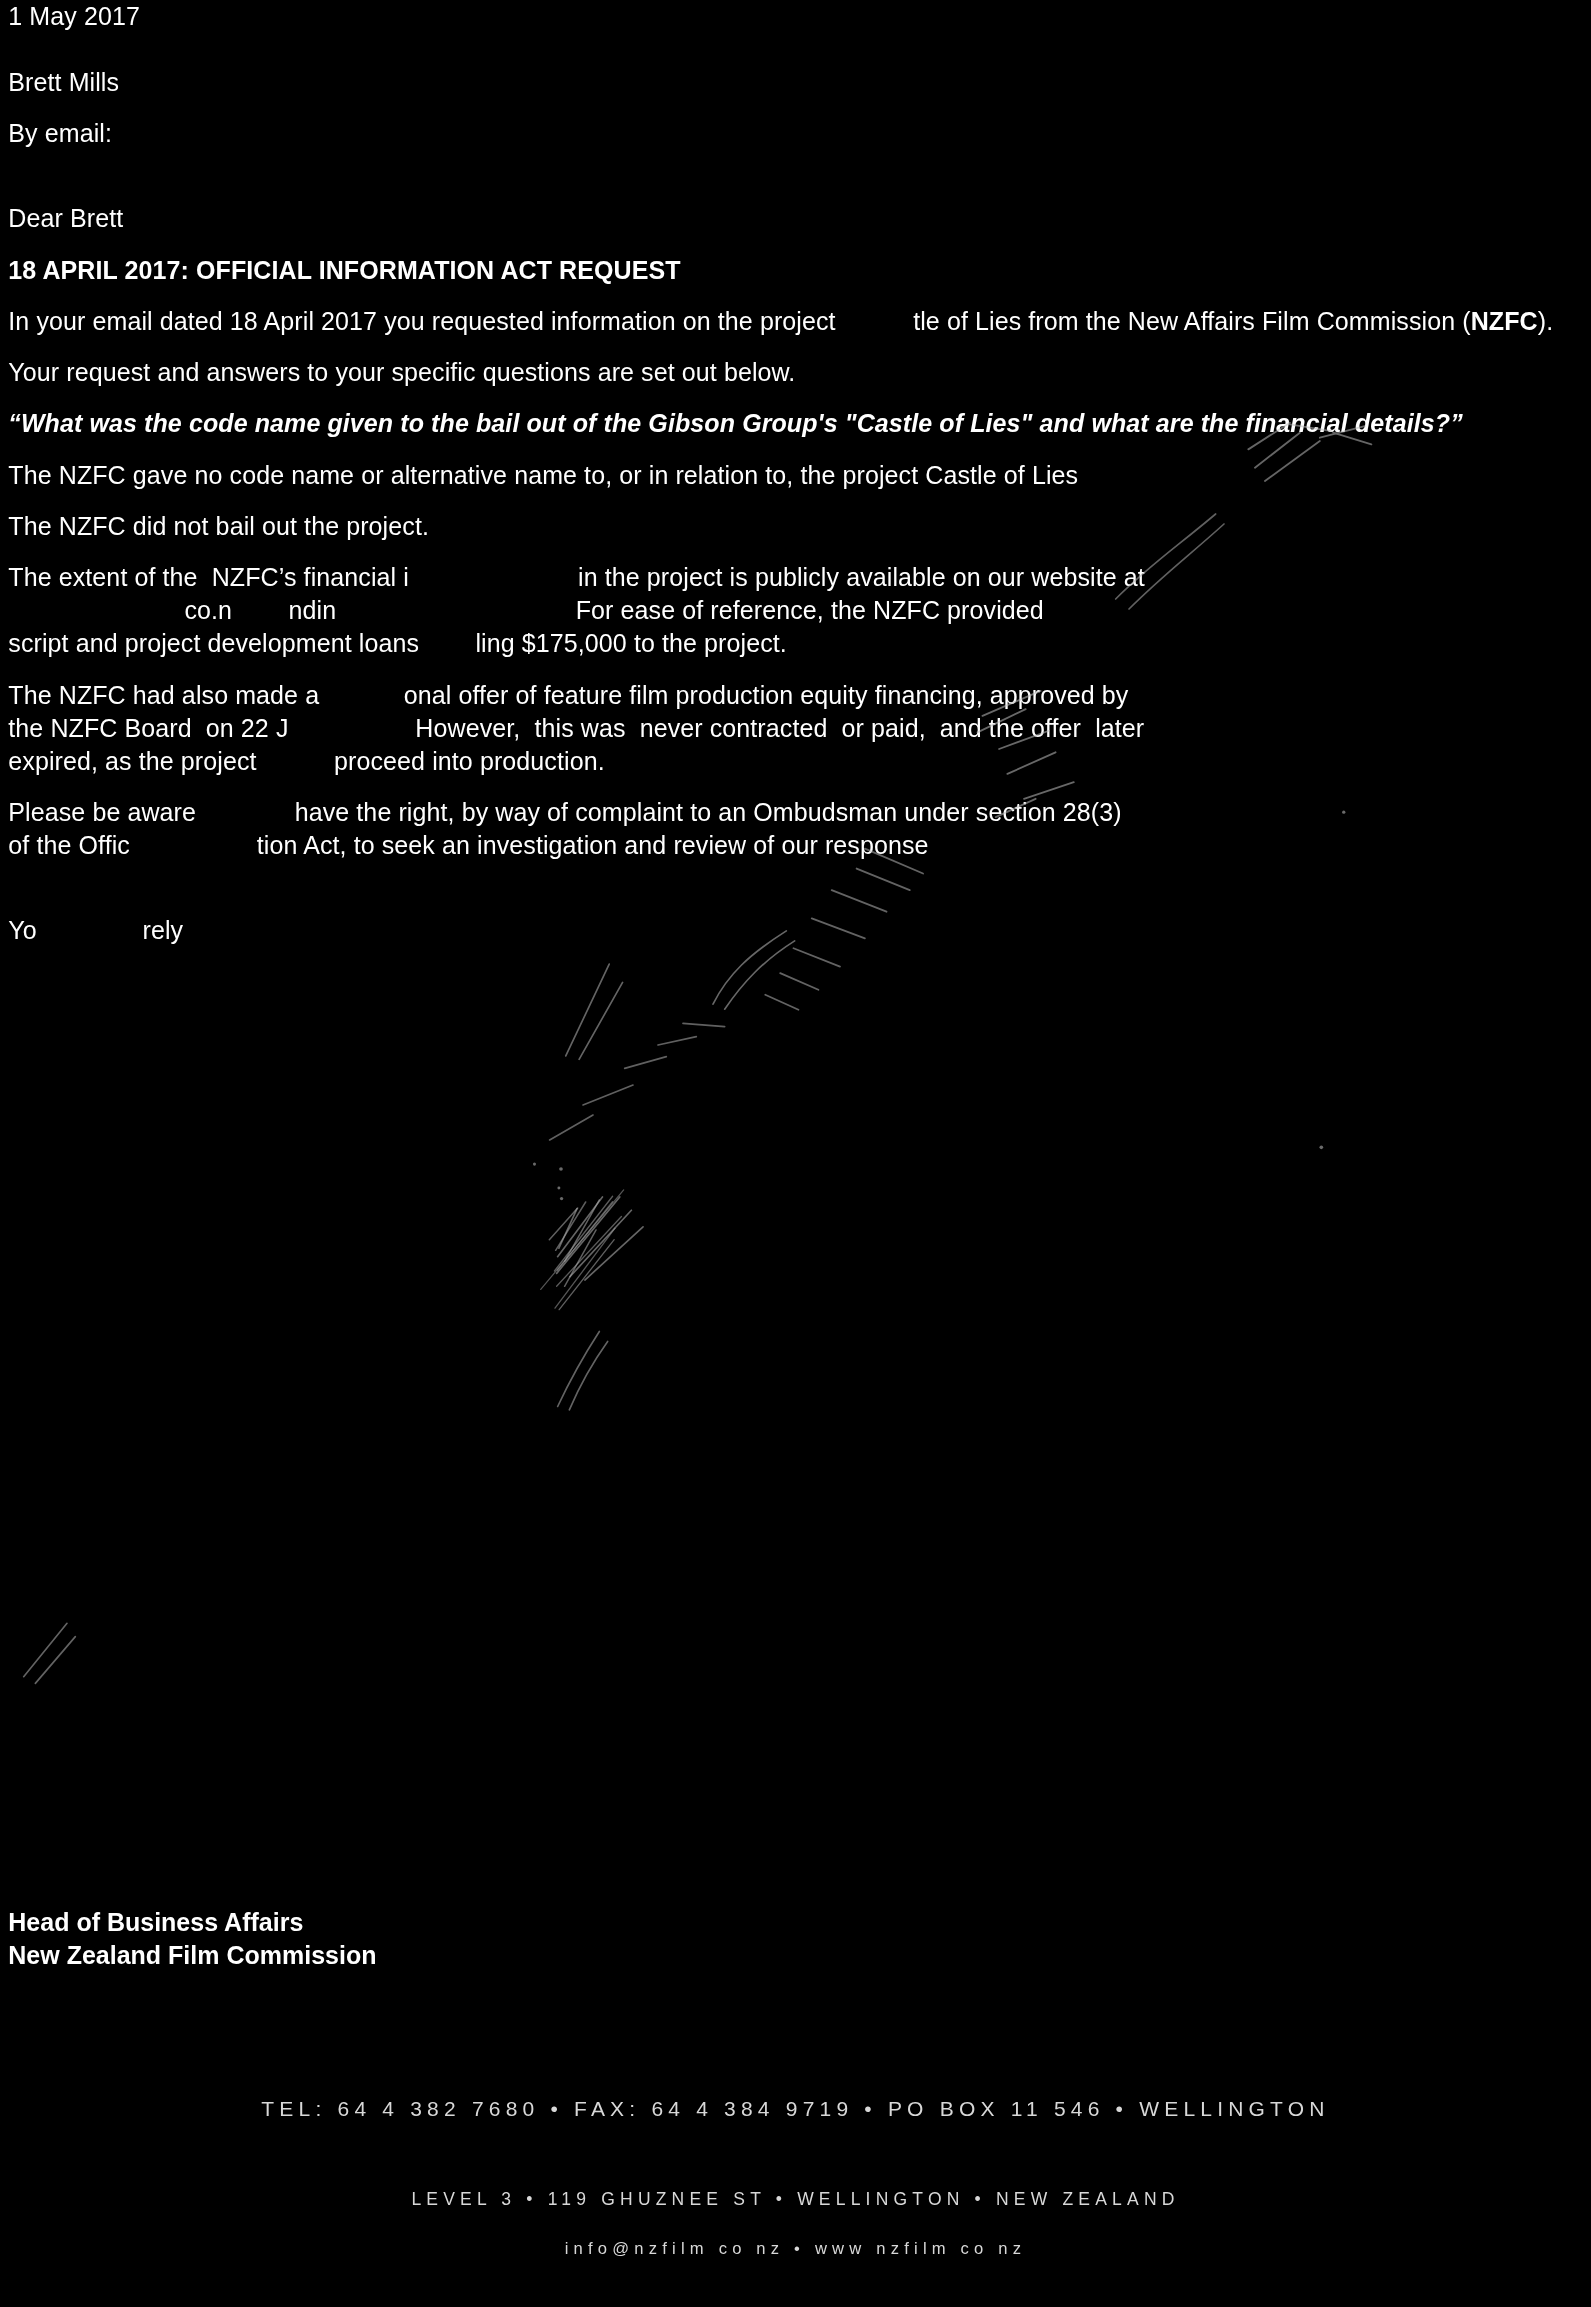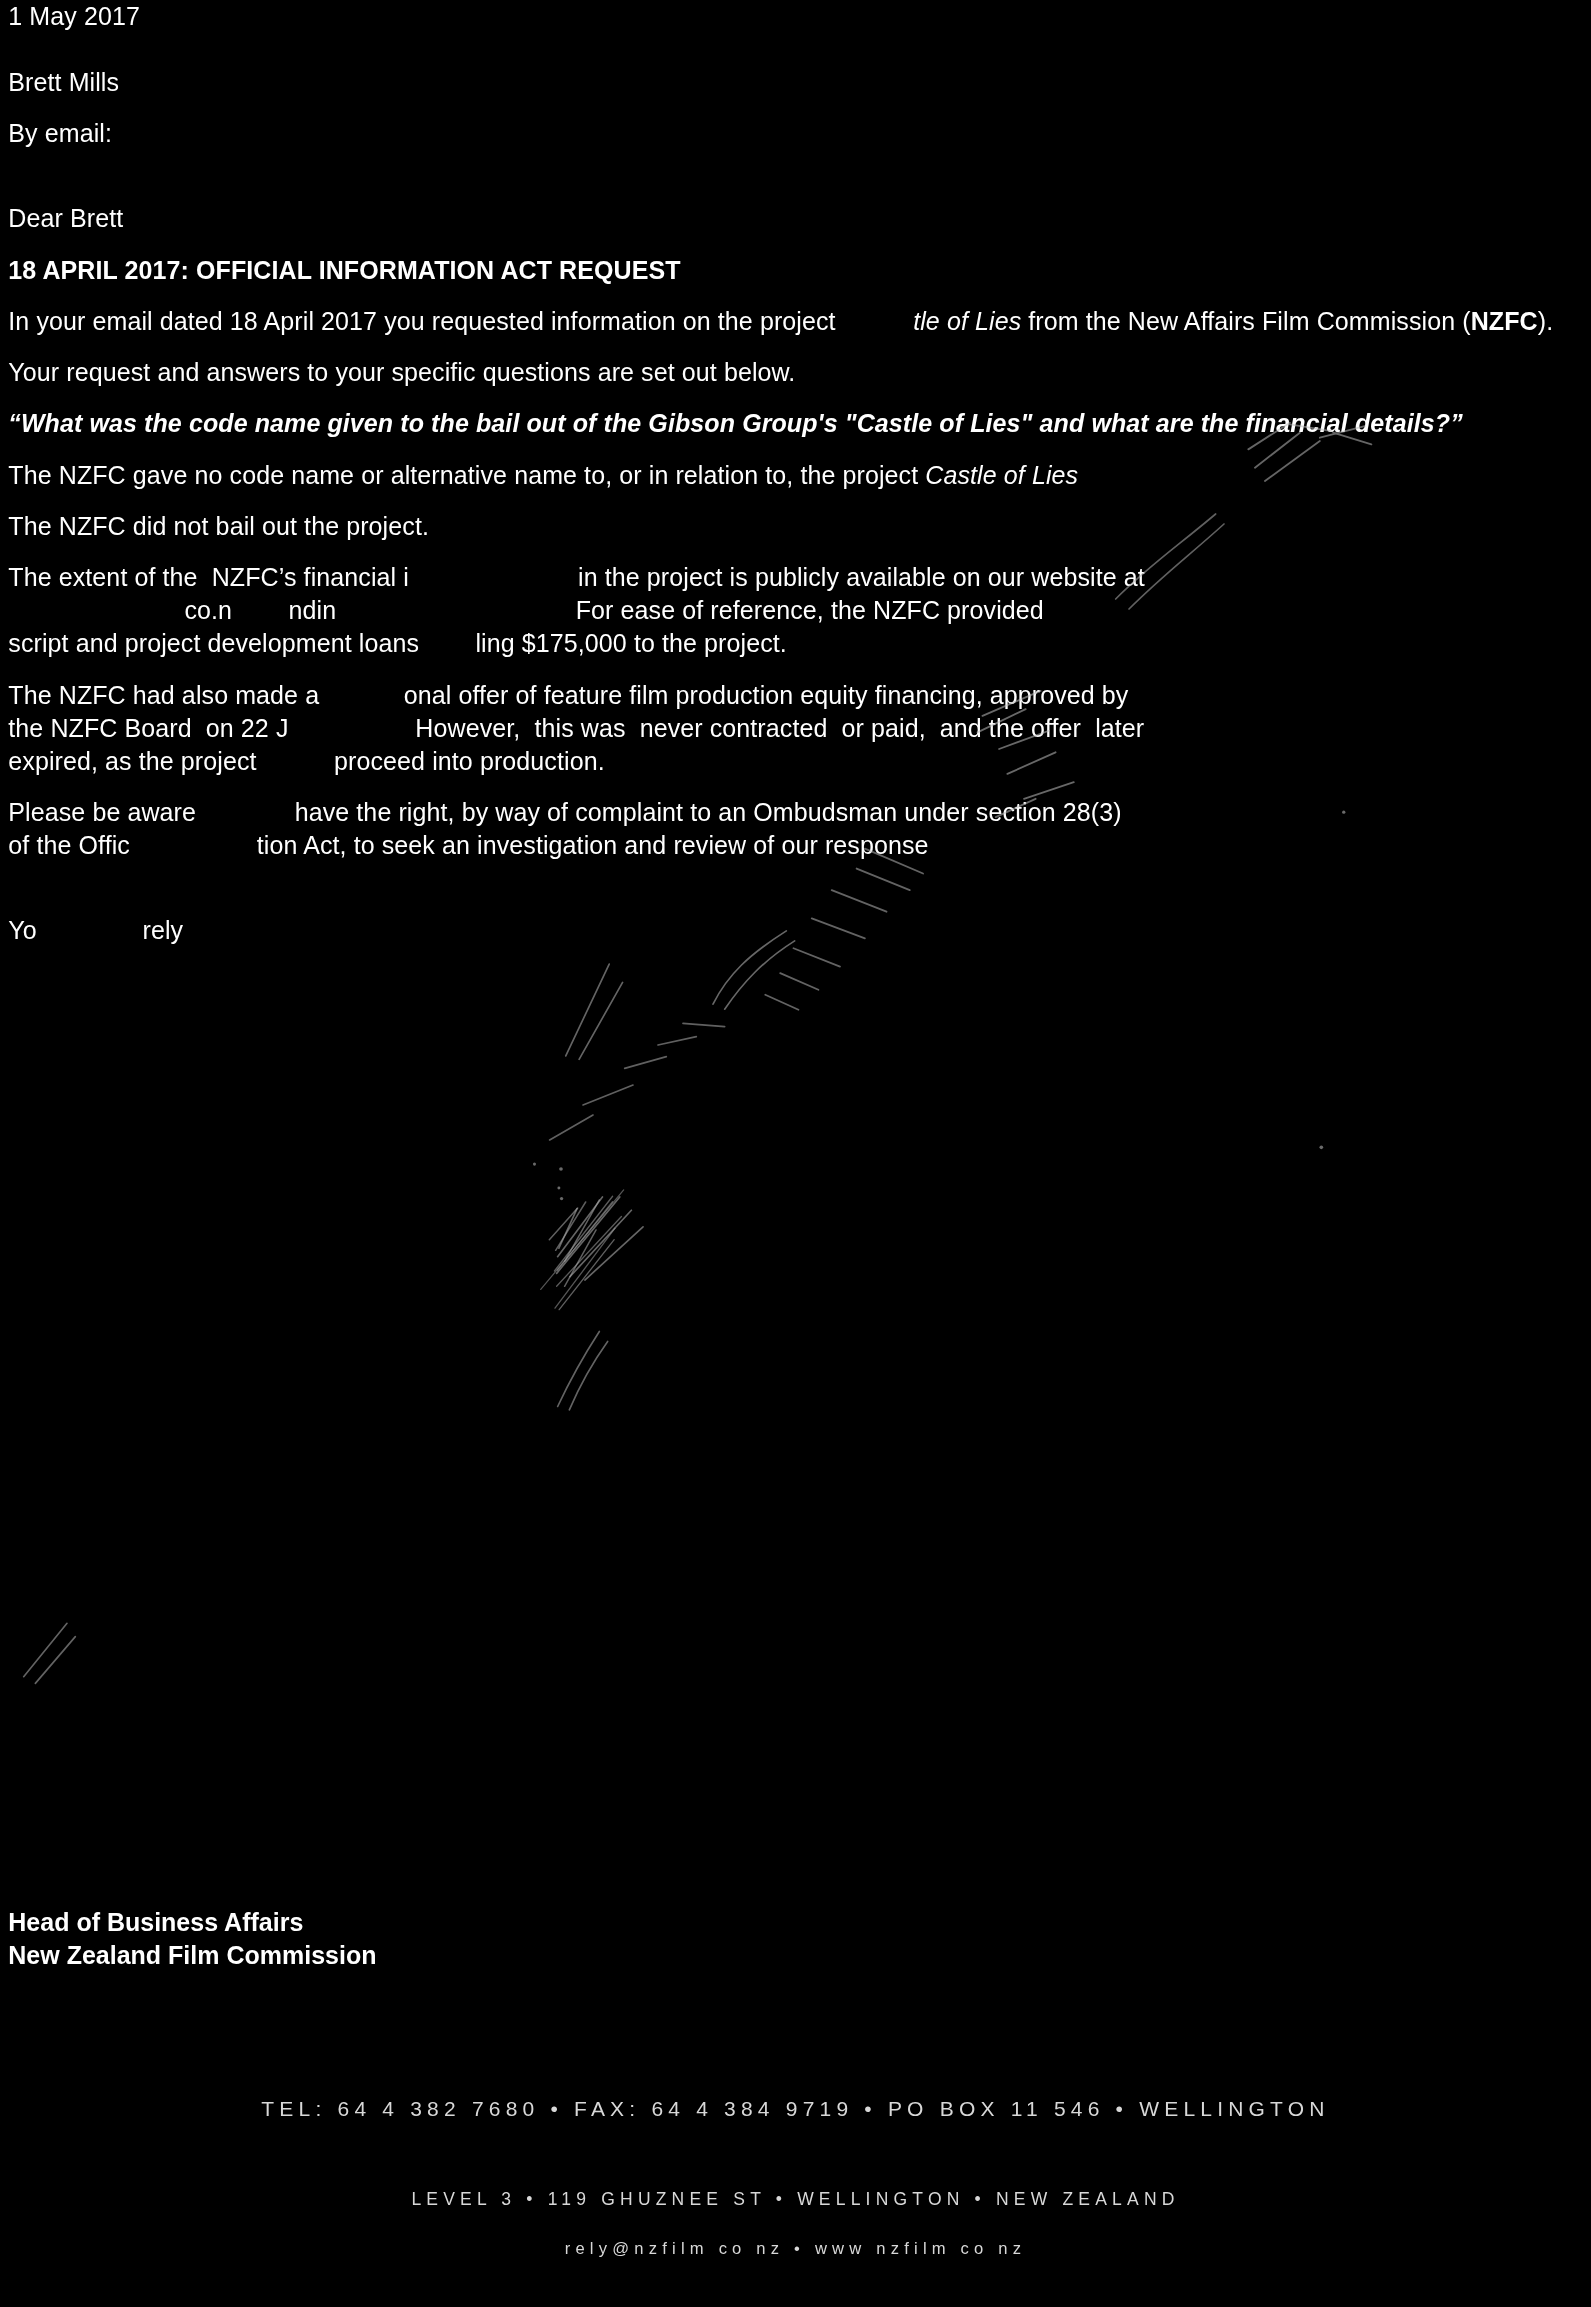--- a/index.html
+++ b/index.html
@@ -33,21 +33,21 @@
     font-size: 25px;
     line-height: 33px;
     letter-spacing: 0.1px;
     color: #ffffff;
     white-space: pre-wrap;
   }
   .gap-sm { height: 18.3px; }
   .gap-md { height: 33px; }
   .gap-lg { height: 52px; }
   .bold { font-weight: bold; }
-  .ital { font-style: italic; }
+  .ital { }
   .bolditalic { font-weight: bold; font-style: italic; }
   .just { text-align: justify; text-align-last: left; }
 
   .sig-block {
     position: absolute;
     left: 8.3px;
     top: 1906px;
     width: 999px;
   }
   .sig-line {
@@ -129,21 +129,21 @@
 
   </div>
 
   <div class="sig-block">
     <div class="sig-line bold">Head of Business Affairs</div>
     <div class="sig-line bold">New Zealand Film Commission</div>
   </div>
 
   <div class="footer footer-1">TEL: 64 4 382 7680  •  FAX: 64 4 384 9719  •  PO BOX 11 546  •  WELLINGTON</div>
   <div class="footer footer-2">LEVEL 3  •  119 GHUZNEE ST  •  WELLINGTON  •  NEW ZEALAND</div>
-  <div class="footer footer-3">rely@nzfilm  co  nz  •  www  nzfilm  co  nz</div>
+  <div class="footer footer-3">info@nzfilm  co  nz  •  www  nzfilm  co  nz</div>
 
   <div class="scribble" style="left:1240px; top:416px; width:158px; height:100px;">
     <svg width="158" height="100" viewBox="0 0 190 120">
       <g stroke="#b9b9b9" stroke-width="2.2" fill="none" stroke-linecap="round">
         <path d="M10 40 L60 8"></path>
         <path d="M18 62 L72 20"></path>
         <path d="M30 78 L96 30"></path>
         <path d="M60 10 L110 18"></path>
         <path d="M96 26 L150 12"></path>
         <path d="M112 20 L158 34"></path>

